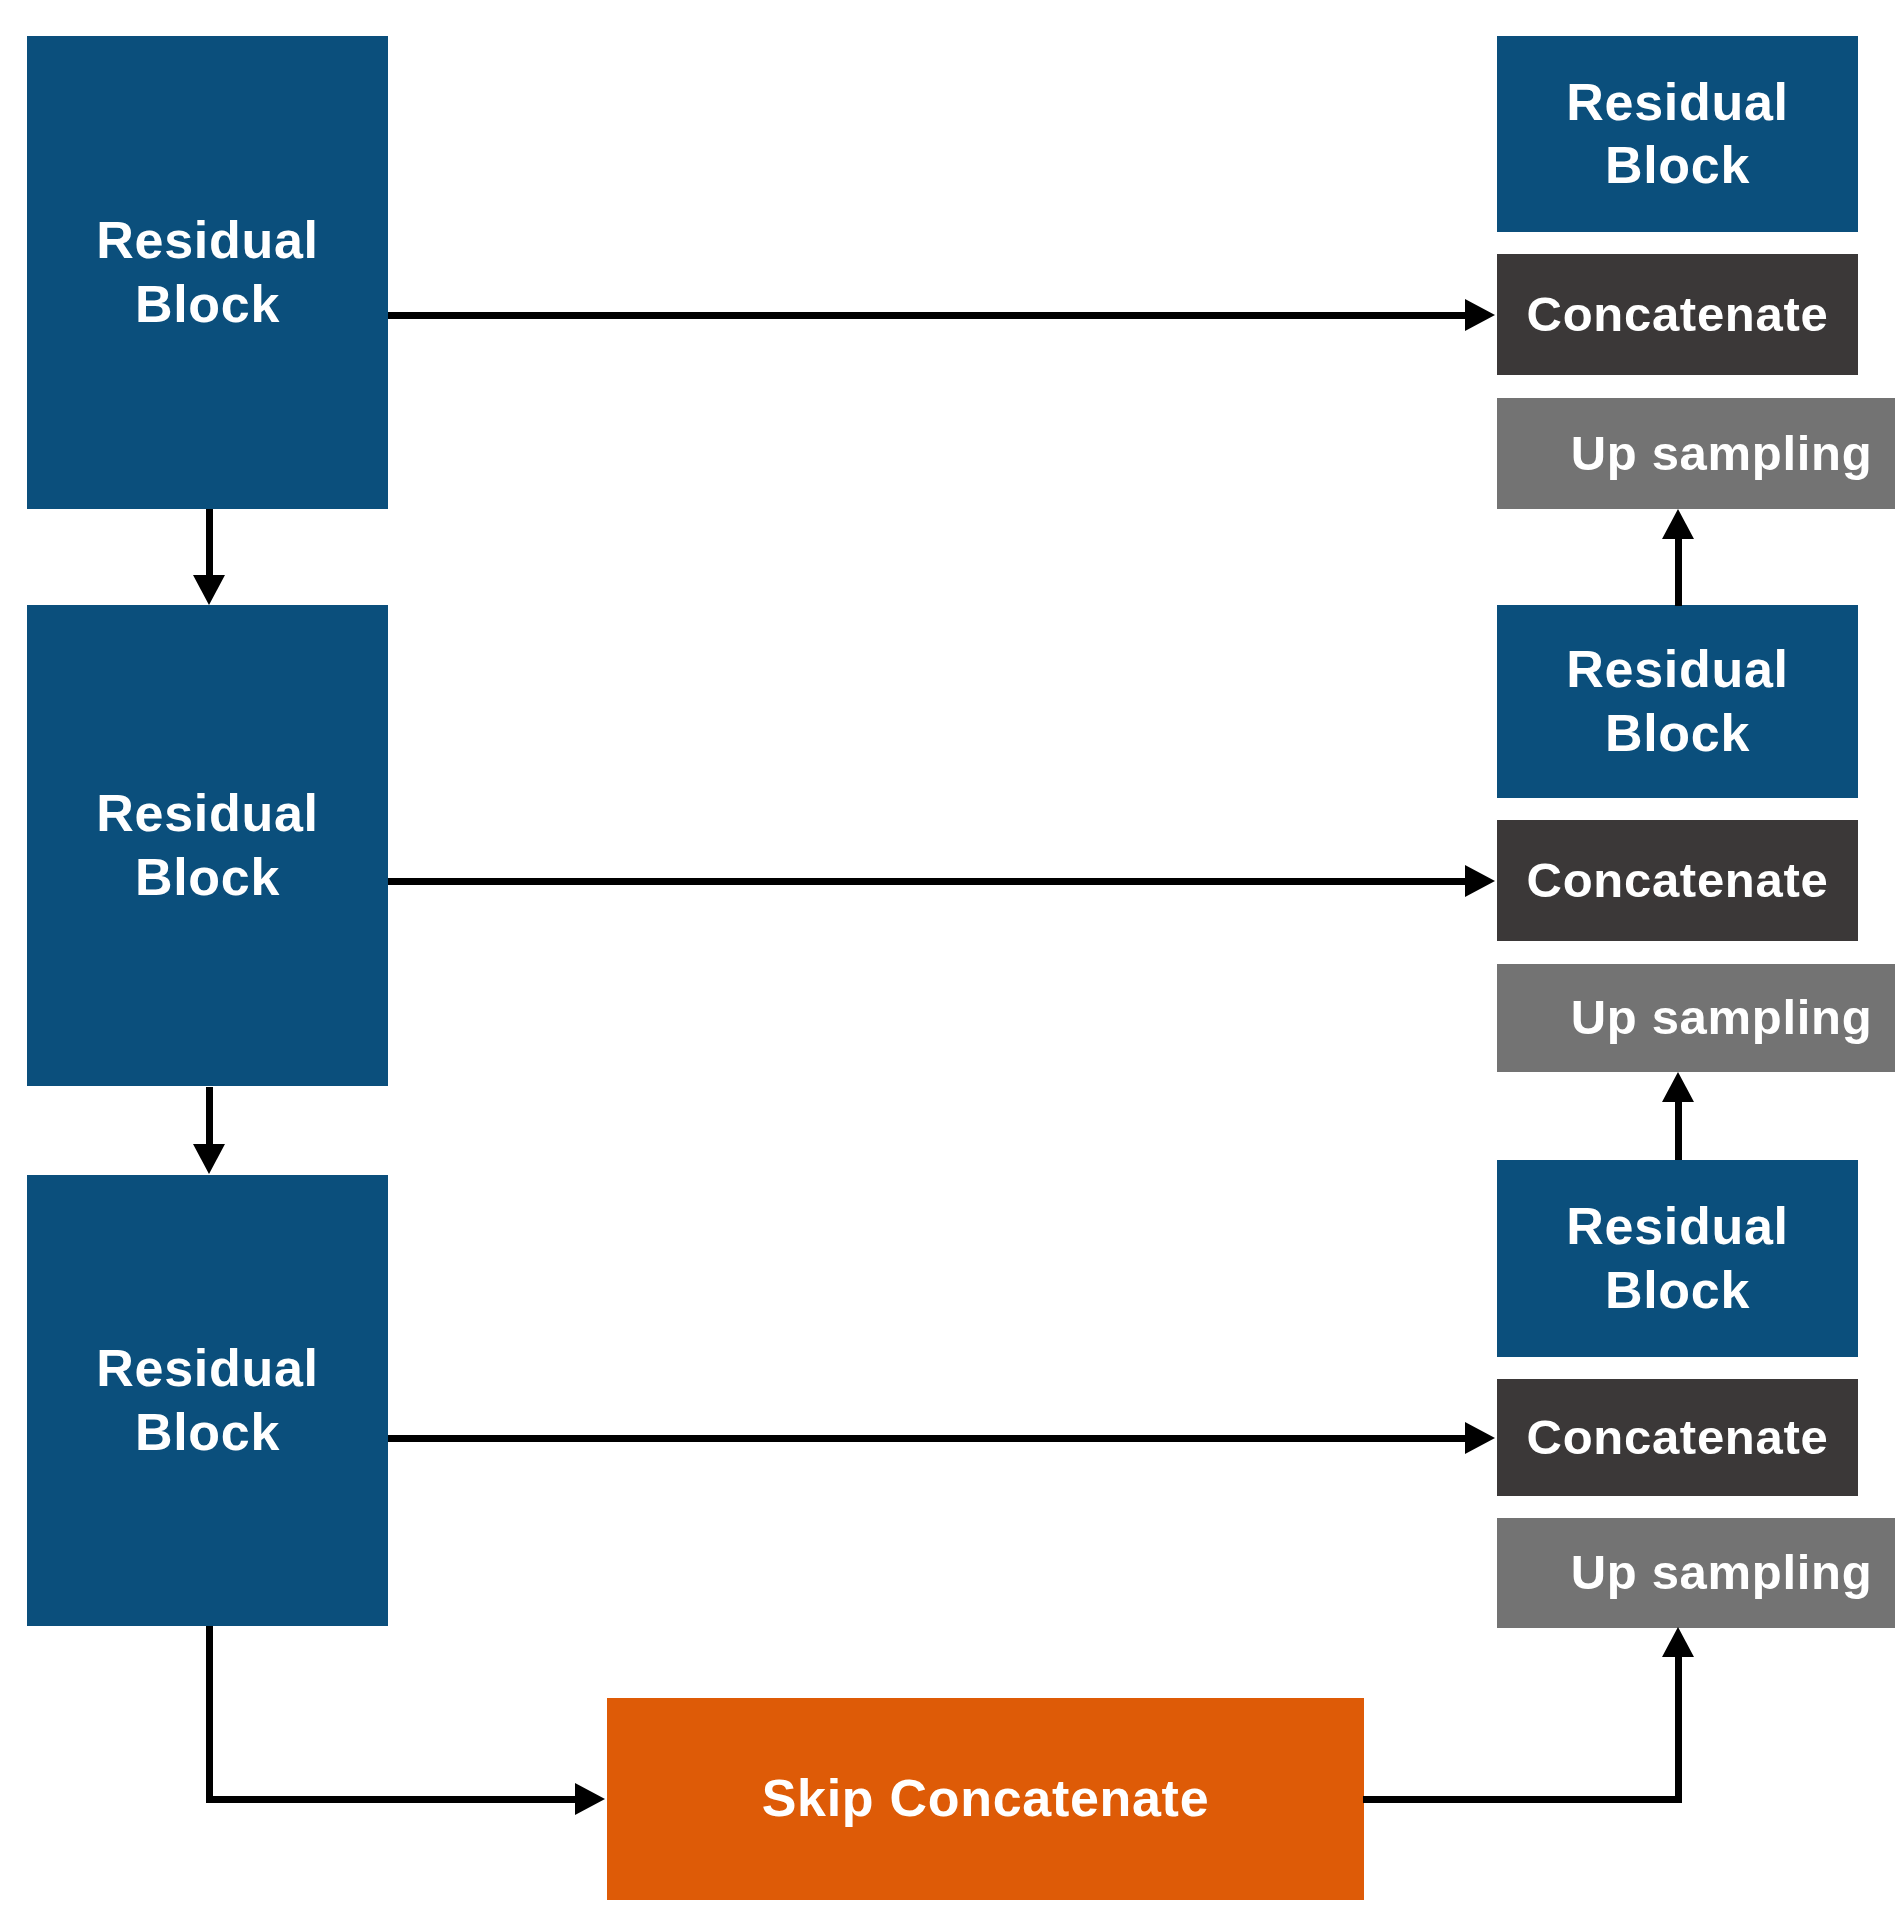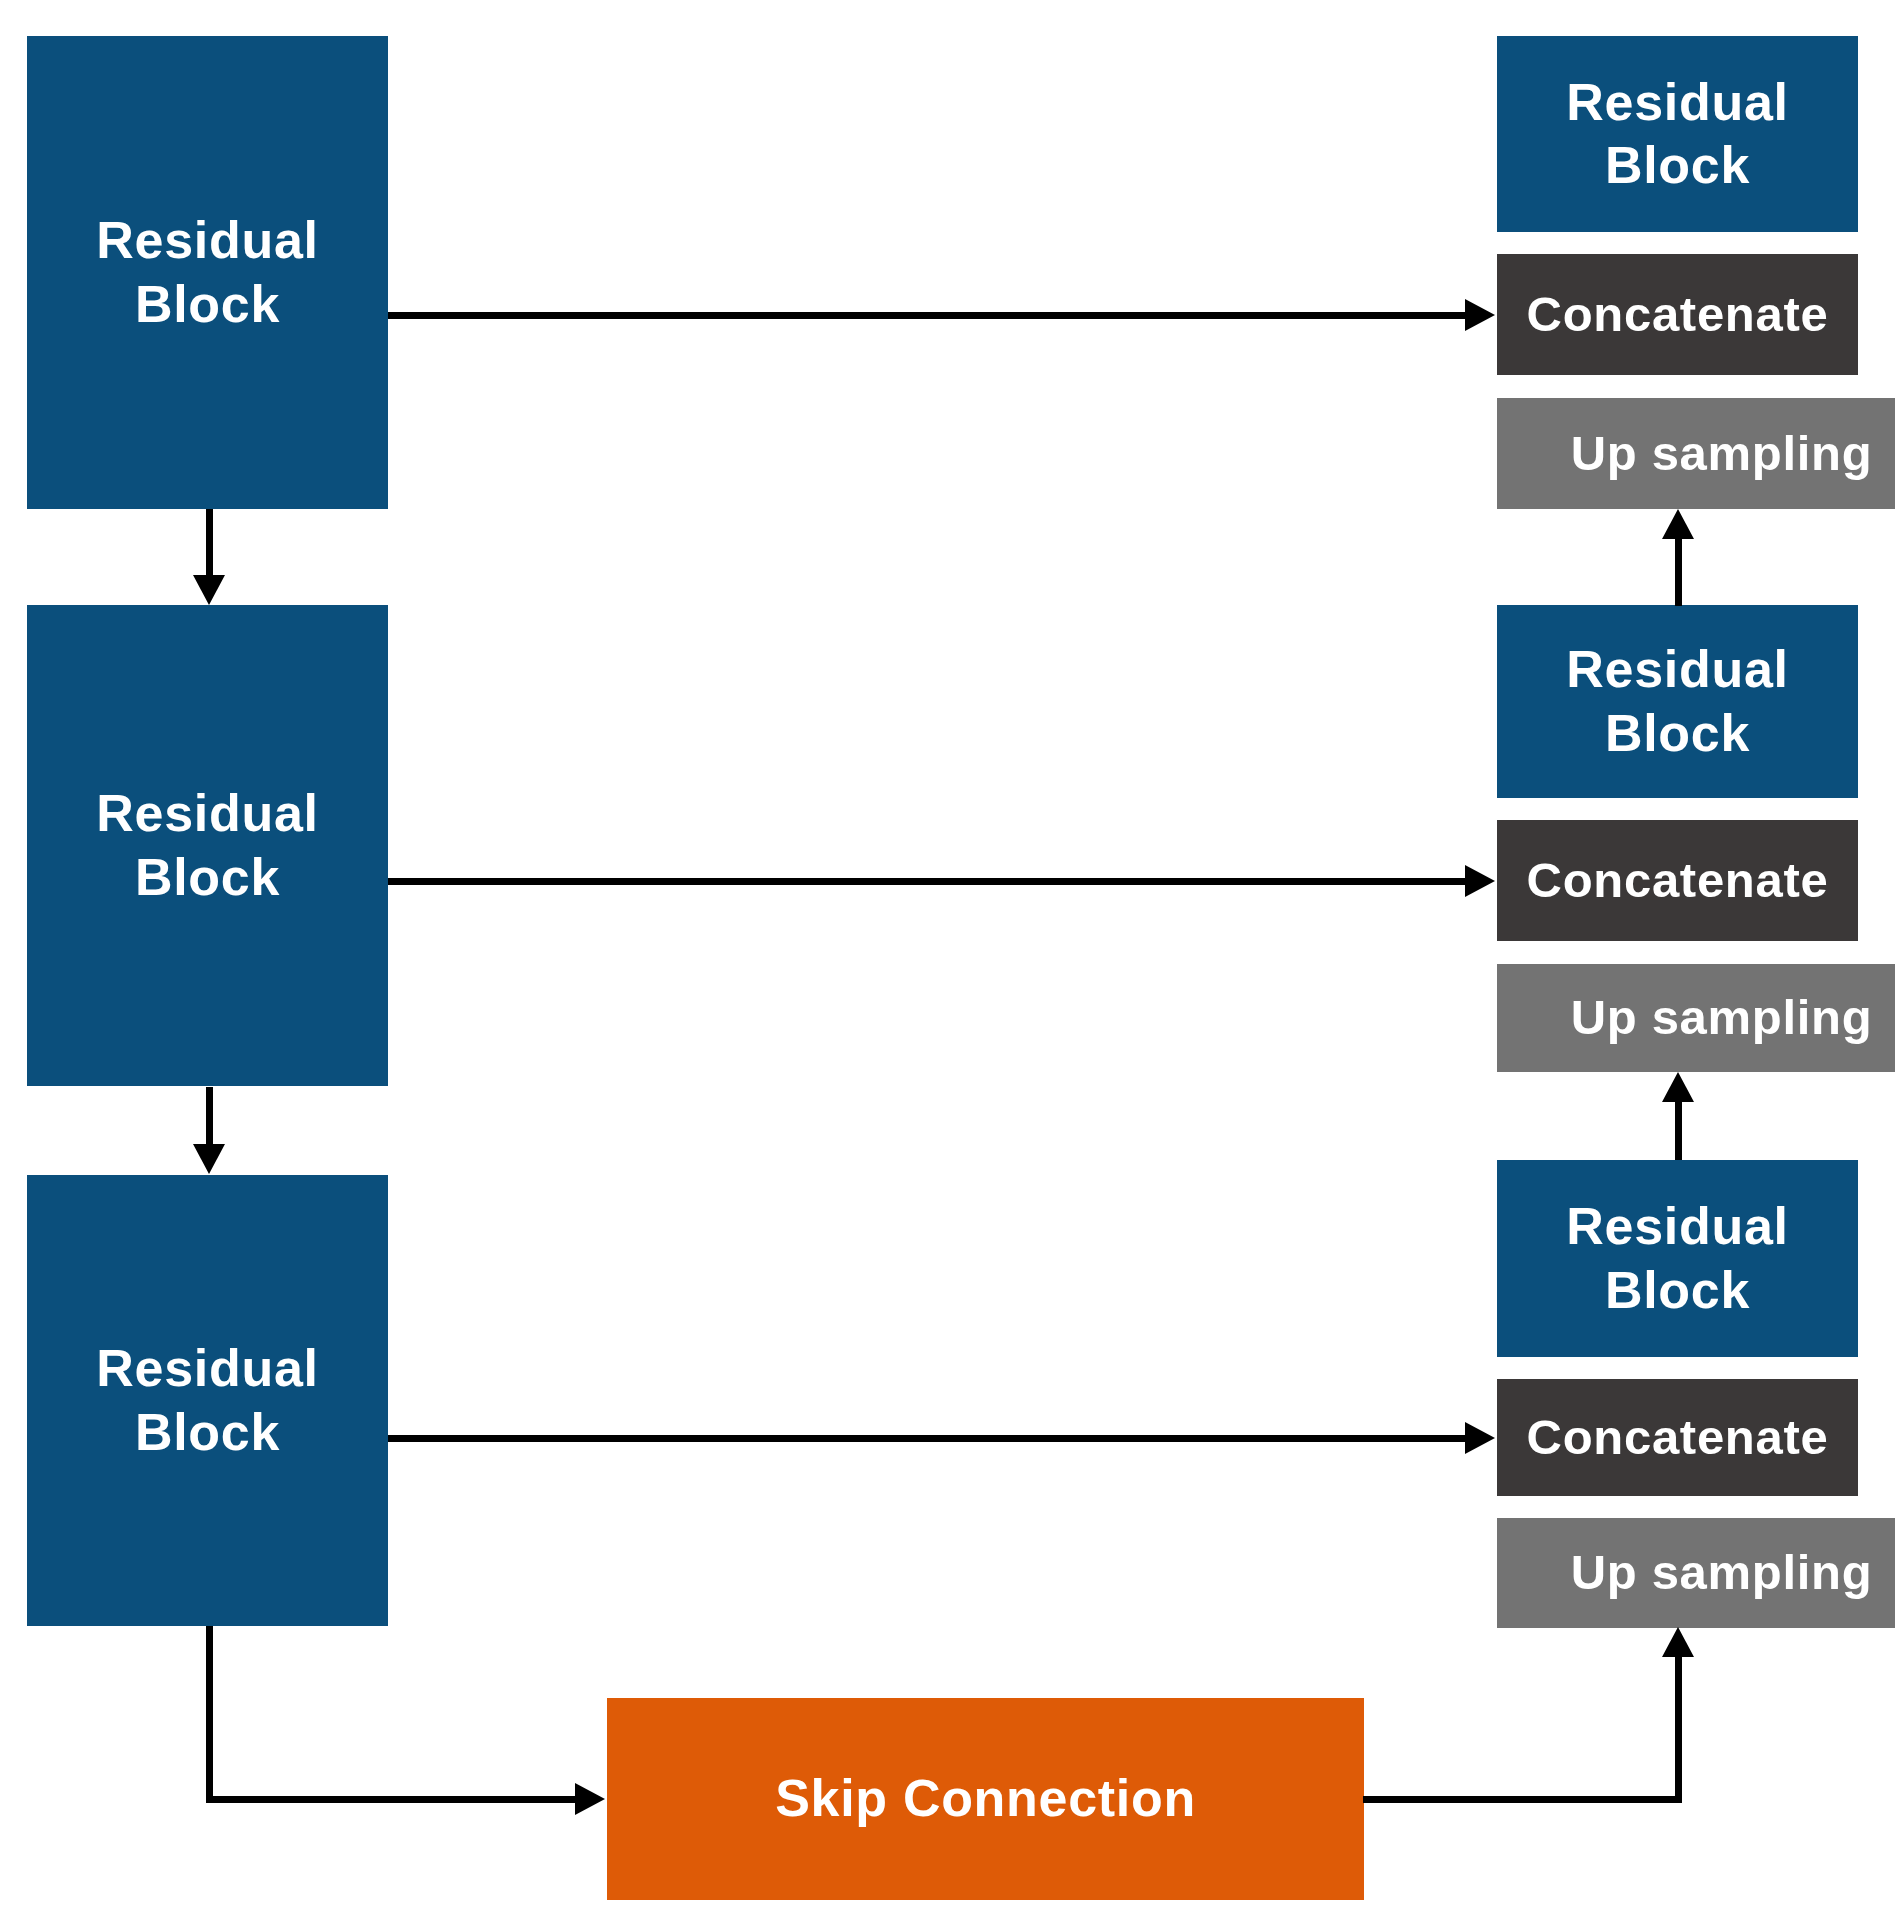--- a/index.html
+++ b/index.html
@@ -108,21 +108,21 @@
     <span class="lbl wrap2">Residual Block</span>
   </div>
   <div class="box gray bar-label" style="left:1497px; top:1379px; width:361px; height:117px;">
     <span class="lbl">Concatenate</span>
   </div>
   <div class="box green bar-label" style="left:1497px; top:1518px; width:361px; height:110px;">
     <span class="lbl">Up sampling</span>
   </div>
 
   <div class="box orange big-label" style="left:607px; top:1698px; width:757px; height:202px;">
-    <span class="lbl">Skip Connection</span>
+    <span class="lbl">Skip Concatenate</span>
   </div>
 
   <div>
     <div class="vline" style="left:206px; top:509px; height:69px;"></div>
     <div class="head head-down" style="left:193px; top:575px;"></div>
   </div>
 
   <div>
     <div class="vline" style="left:206px; top:1087px; height:59px;"></div>
     <div class="head head-down" style="left:193px; top:1144px;"></div>

